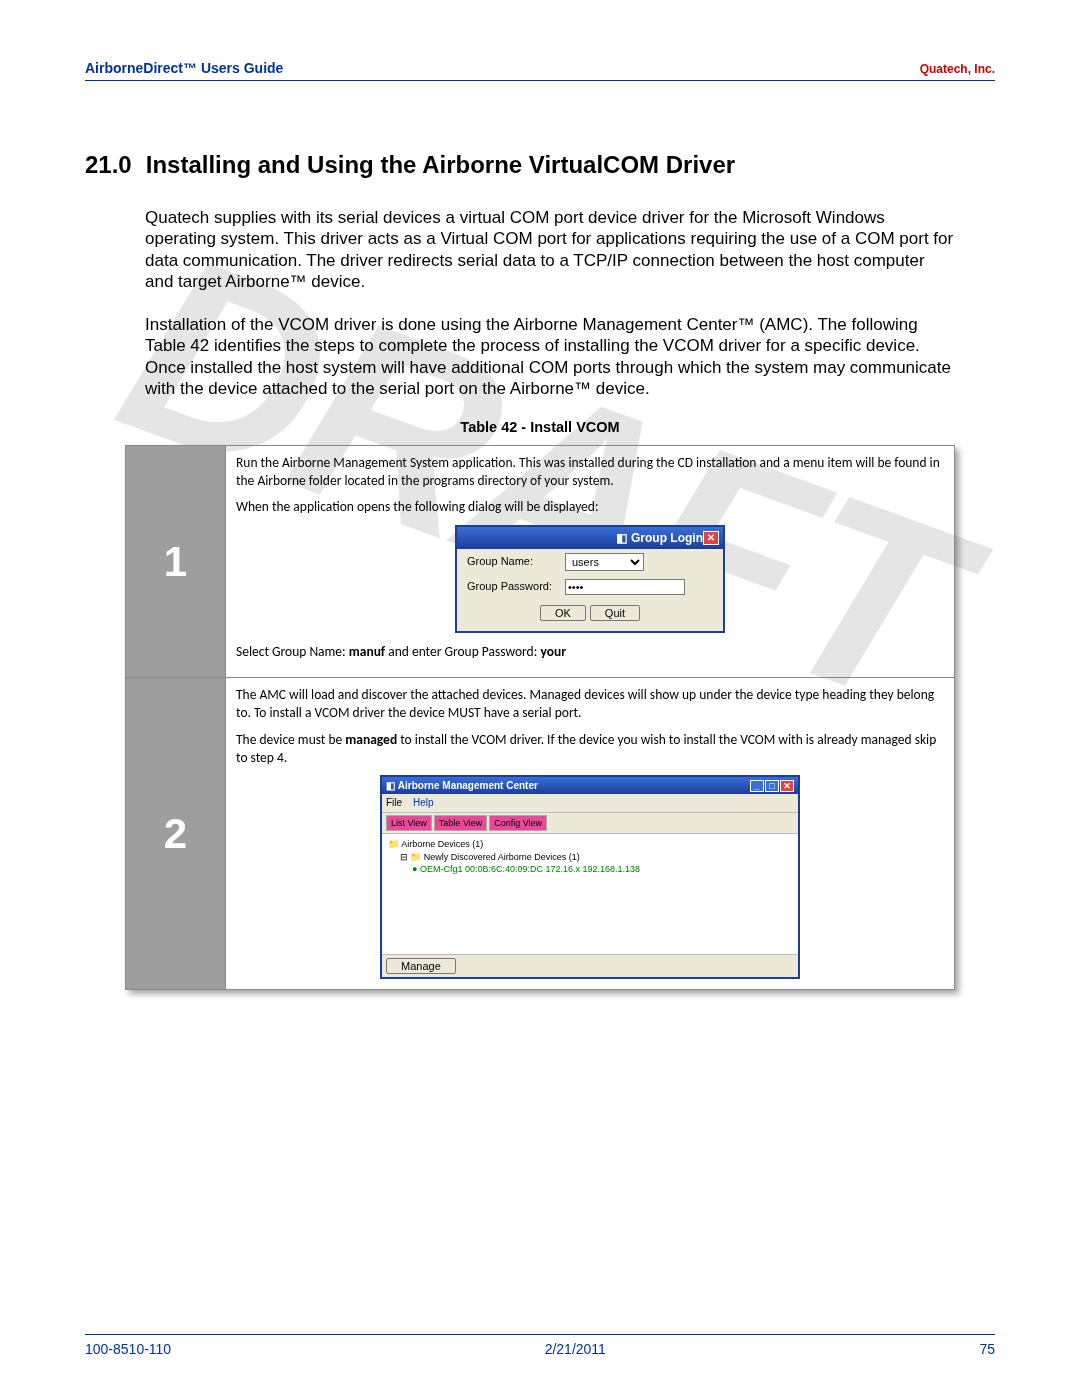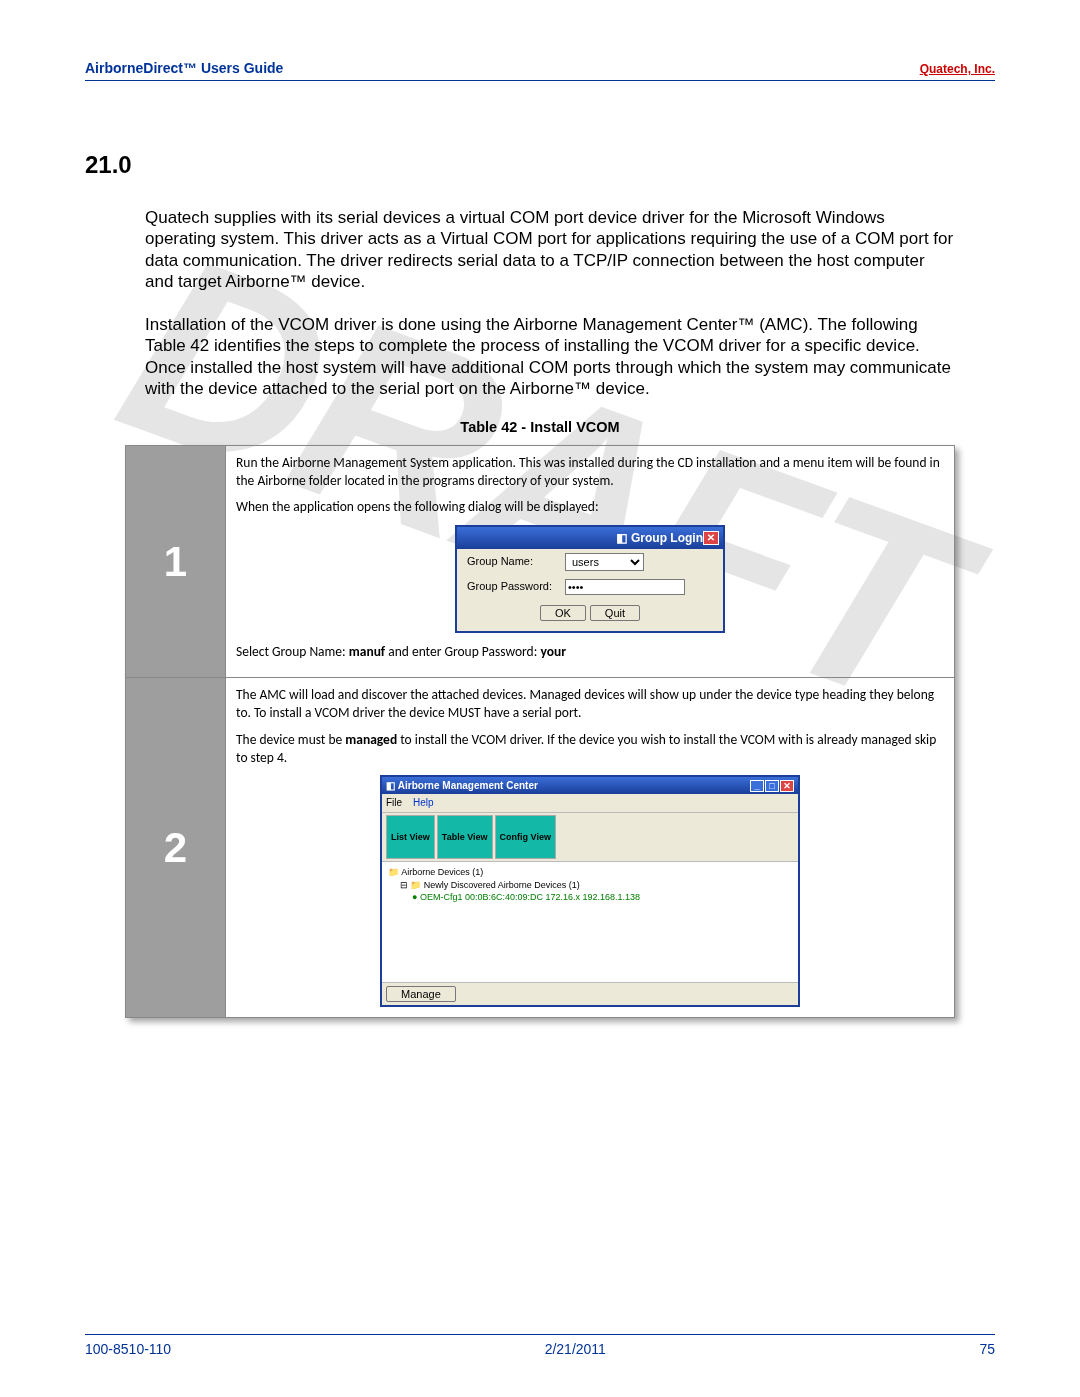--- a/index.html
+++ b/index.html
@@ -17,21 +17,21 @@
     position: relative;
   }
   .header-row {
     display: flex;
     justify-content: space-between;
     align-items: baseline;
     font-size: 14px;
     font-weight: bold;
   }
   .header-left { color: #003399; }
-  .header-right { color: #cc0000; font-size: 12px; text-decoration: underline; }
+  .header-right { color: #cc0000; font-size: 12px; }
   .header-rule {
     border: none;
     border-top: 1.5px solid #003399;
     margin-top: 4px;
   }
   .section-heading {
     font-size: 24px;
     font-weight: bold;
     margin-top: 70px;
     display: flex;
@@ -172,25 +172,24 @@
   .dialog2 .menu span { margin-right: 8px; }
   .dialog2 .menu .file { color: #000; }
   .dialog2 .menu .help { color: #0033cc; }
   .dialog2 .toolbar {
     padding: 2px 4px;
     font-size: 9px;
     border-bottom: 1px solid #bbb;
   }
   .dialog2 .toolbar span {
     border: 1px solid #aaa;
-    padding: 15px 4px;
+    padding: 1px 4px;
     margin-right: 2px;
-    background: #14b8a6;
+    background: #ec4899;
     display: inline-block;
-    font-weight: bold;
   }
   .dialog2 .tree-area {
     background: #fff;
     height: 120px;
     padding: 4px 6px;
     font-size: 9px;
     line-height: 1.4;
     overflow: hidden;
   }
   .dialog2 .tree-area .root { color: #000; }
@@ -240,20 +239,21 @@
 
   <div class="content-layer">
     <div class="header-row">
       <span class="header-left">AirborneDirect™ Users Guide</span>
       <span class="header-right">Quatech, Inc.</span>
     </div>
     <hr class="header-rule">
 
     <h1 class="section-heading">
       <span>21.0</span>
+      <span>Installing and Using the Airborne VirtualCOM Driver</span>
     </h1>
 
     <p class="body-text">Quatech supplies with its serial devices a virtual COM port device driver for the Microsoft Windows operating system. This driver acts as a Virtual COM port for applications requiring the use of a COM port for data communication. The driver redirects serial data to a TCP/IP connection between the host computer and target Airborne™ device.</p>
     <p class="body-text">Installation of the VCOM driver is done using the Airborne Management Center™ (AMC). The following Table 42 identifies the steps to complete the process of installing the VCOM driver for a specific device. Once installed the host system will have additional COM ports through which the system may communicate with the device attached to the serial port on the Airborne™ device.</p>
 
     <div class="table-caption">Table 42 - Install VCOM</div>
 
     <table class="inst-table">
       <tbody>
           <tr>

